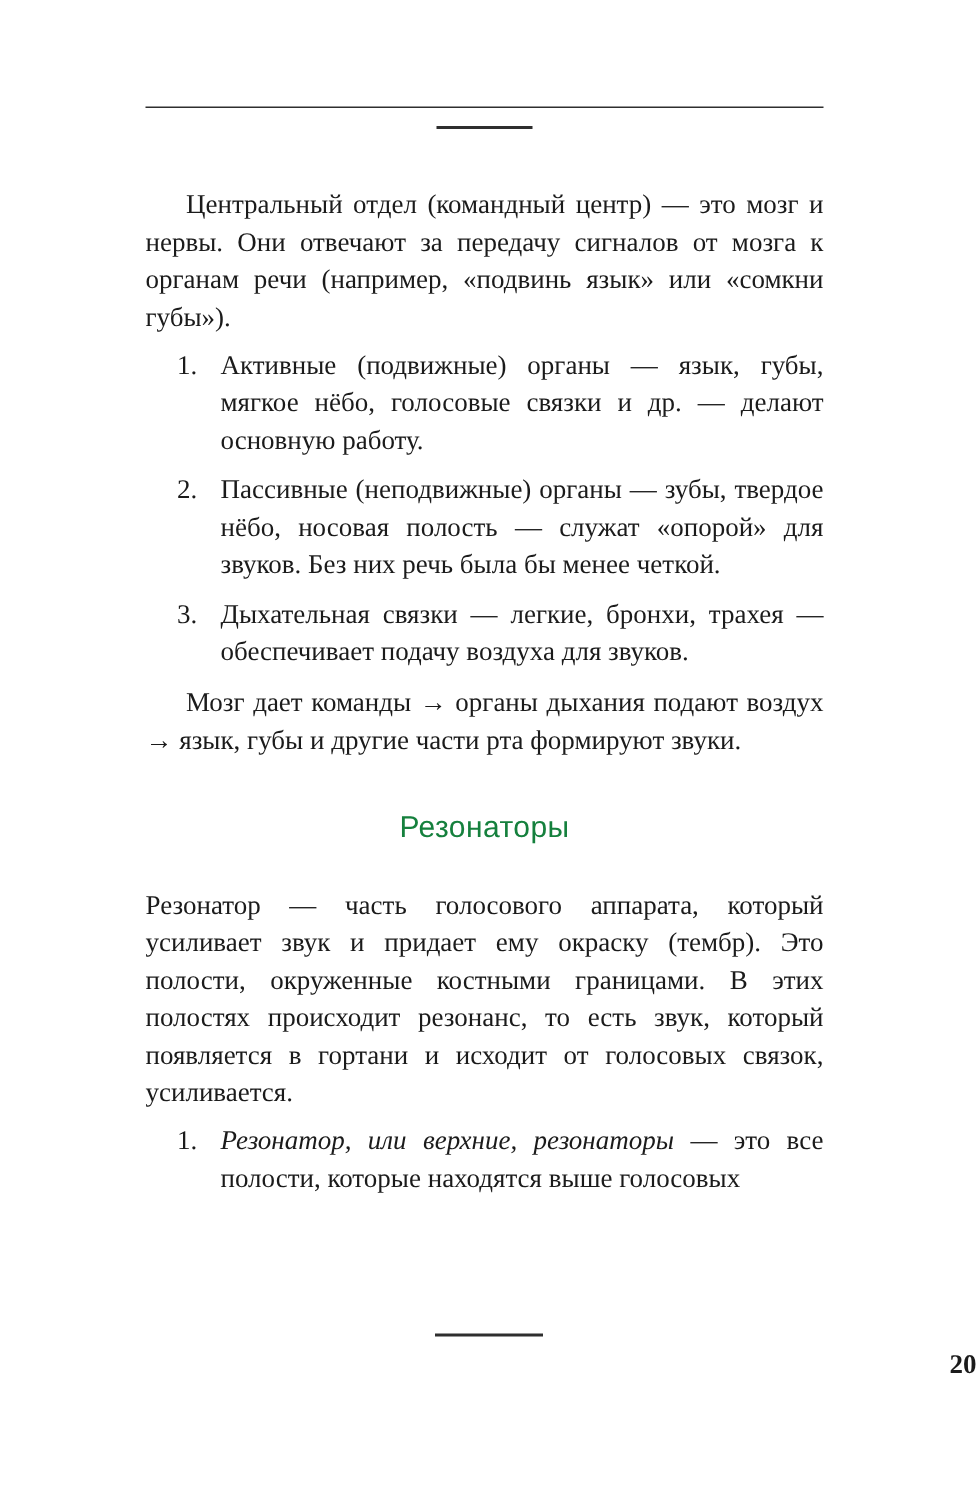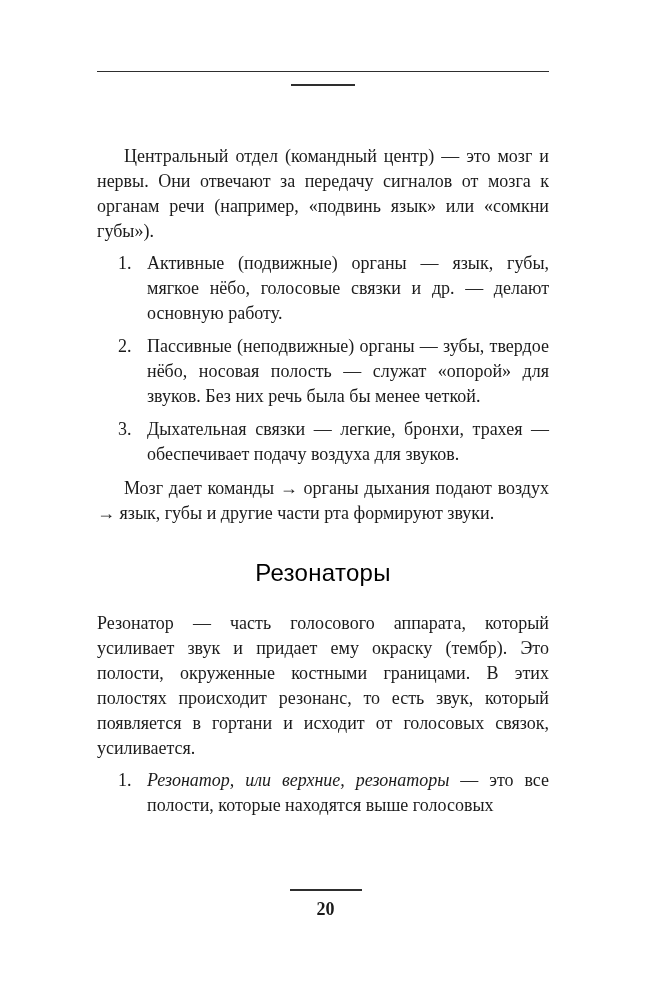--- a/index.html
+++ b/index.html
@@ -24,50 +24,50 @@
   .rule-long {
     width: 452px; height: 1px;
     background: #2e2e2e;
   }
   .rule-short {
     width: 64px; height: 2px;
     background: #2e2e2e;
     margin: 12px auto 0;
   }
   .body {
-    margin-top: 58px;
+    margin-top: 38px;
     font-size: 18px;
     line-height: 25px;
   }
   .para { margin: 0; text-align: justify; }
   .indent { text-indent: 27px; }
   .list { margin: 7px 0 9px; }
   .list-item {
     position: relative;
     padding-left: 50px;
     text-align: justify;
     margin-bottom: 8px;
   }
   .list-item:last-child { margin-bottom: 0; }
   .list-num { position: absolute; left: 21px; top: 0; }
   .heading {
     font-family: "Liberation Sans", "DejaVu Sans", sans-serif;
     font-weight: 400;
-    font-size: 24px;
-    color: #000000;
+    font-size: 20px;
+    color: #15803d;
     text-align: center;
     letter-spacing: 0.3px;
     margin: 34px 0 26px;
   }
   .lead-italic { font-style: italic; }
   .footer {
     position: absolute;
     top: 889px; left: 0;
     width: 651px;
-    text-align: center;
+    text-align: right;
   }
   .footer .rule-short { margin: 0 auto; width: 72px; }
   .page-number {
     margin-top: 8px;
     font-size: 18px;
     font-weight: 700;
     color: #1b1b1b;
   }
 </style>
 </head>

